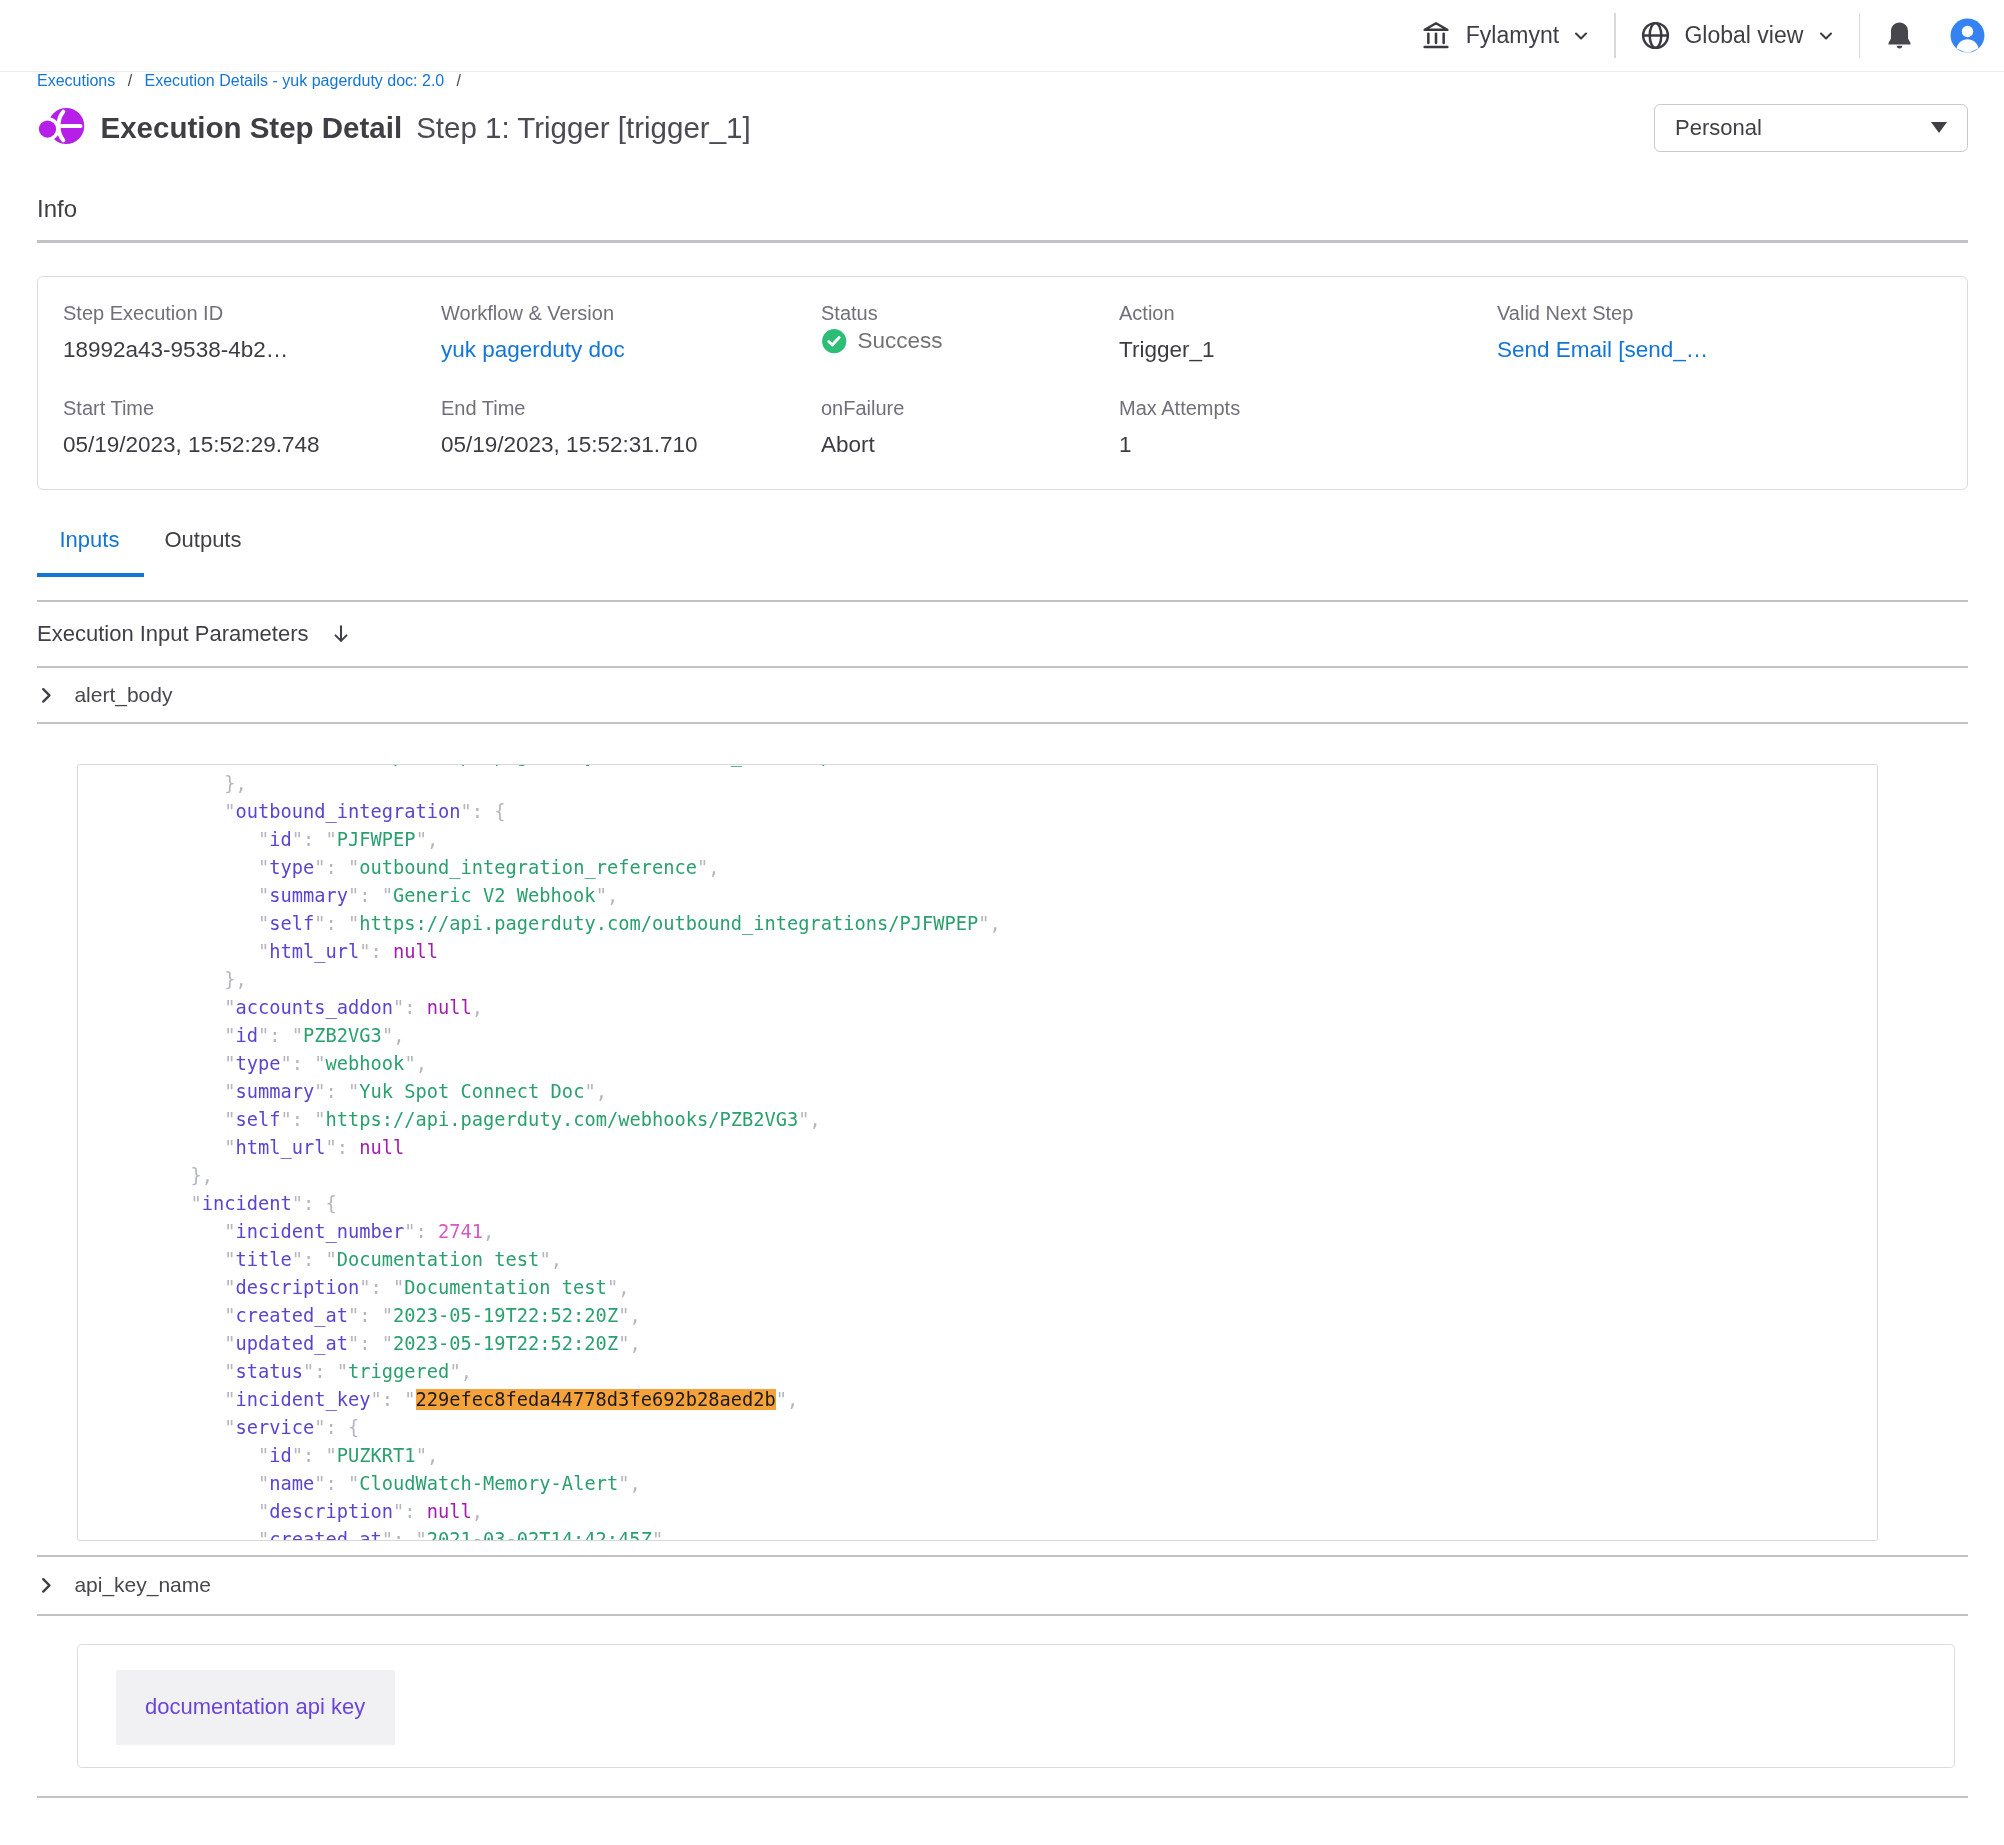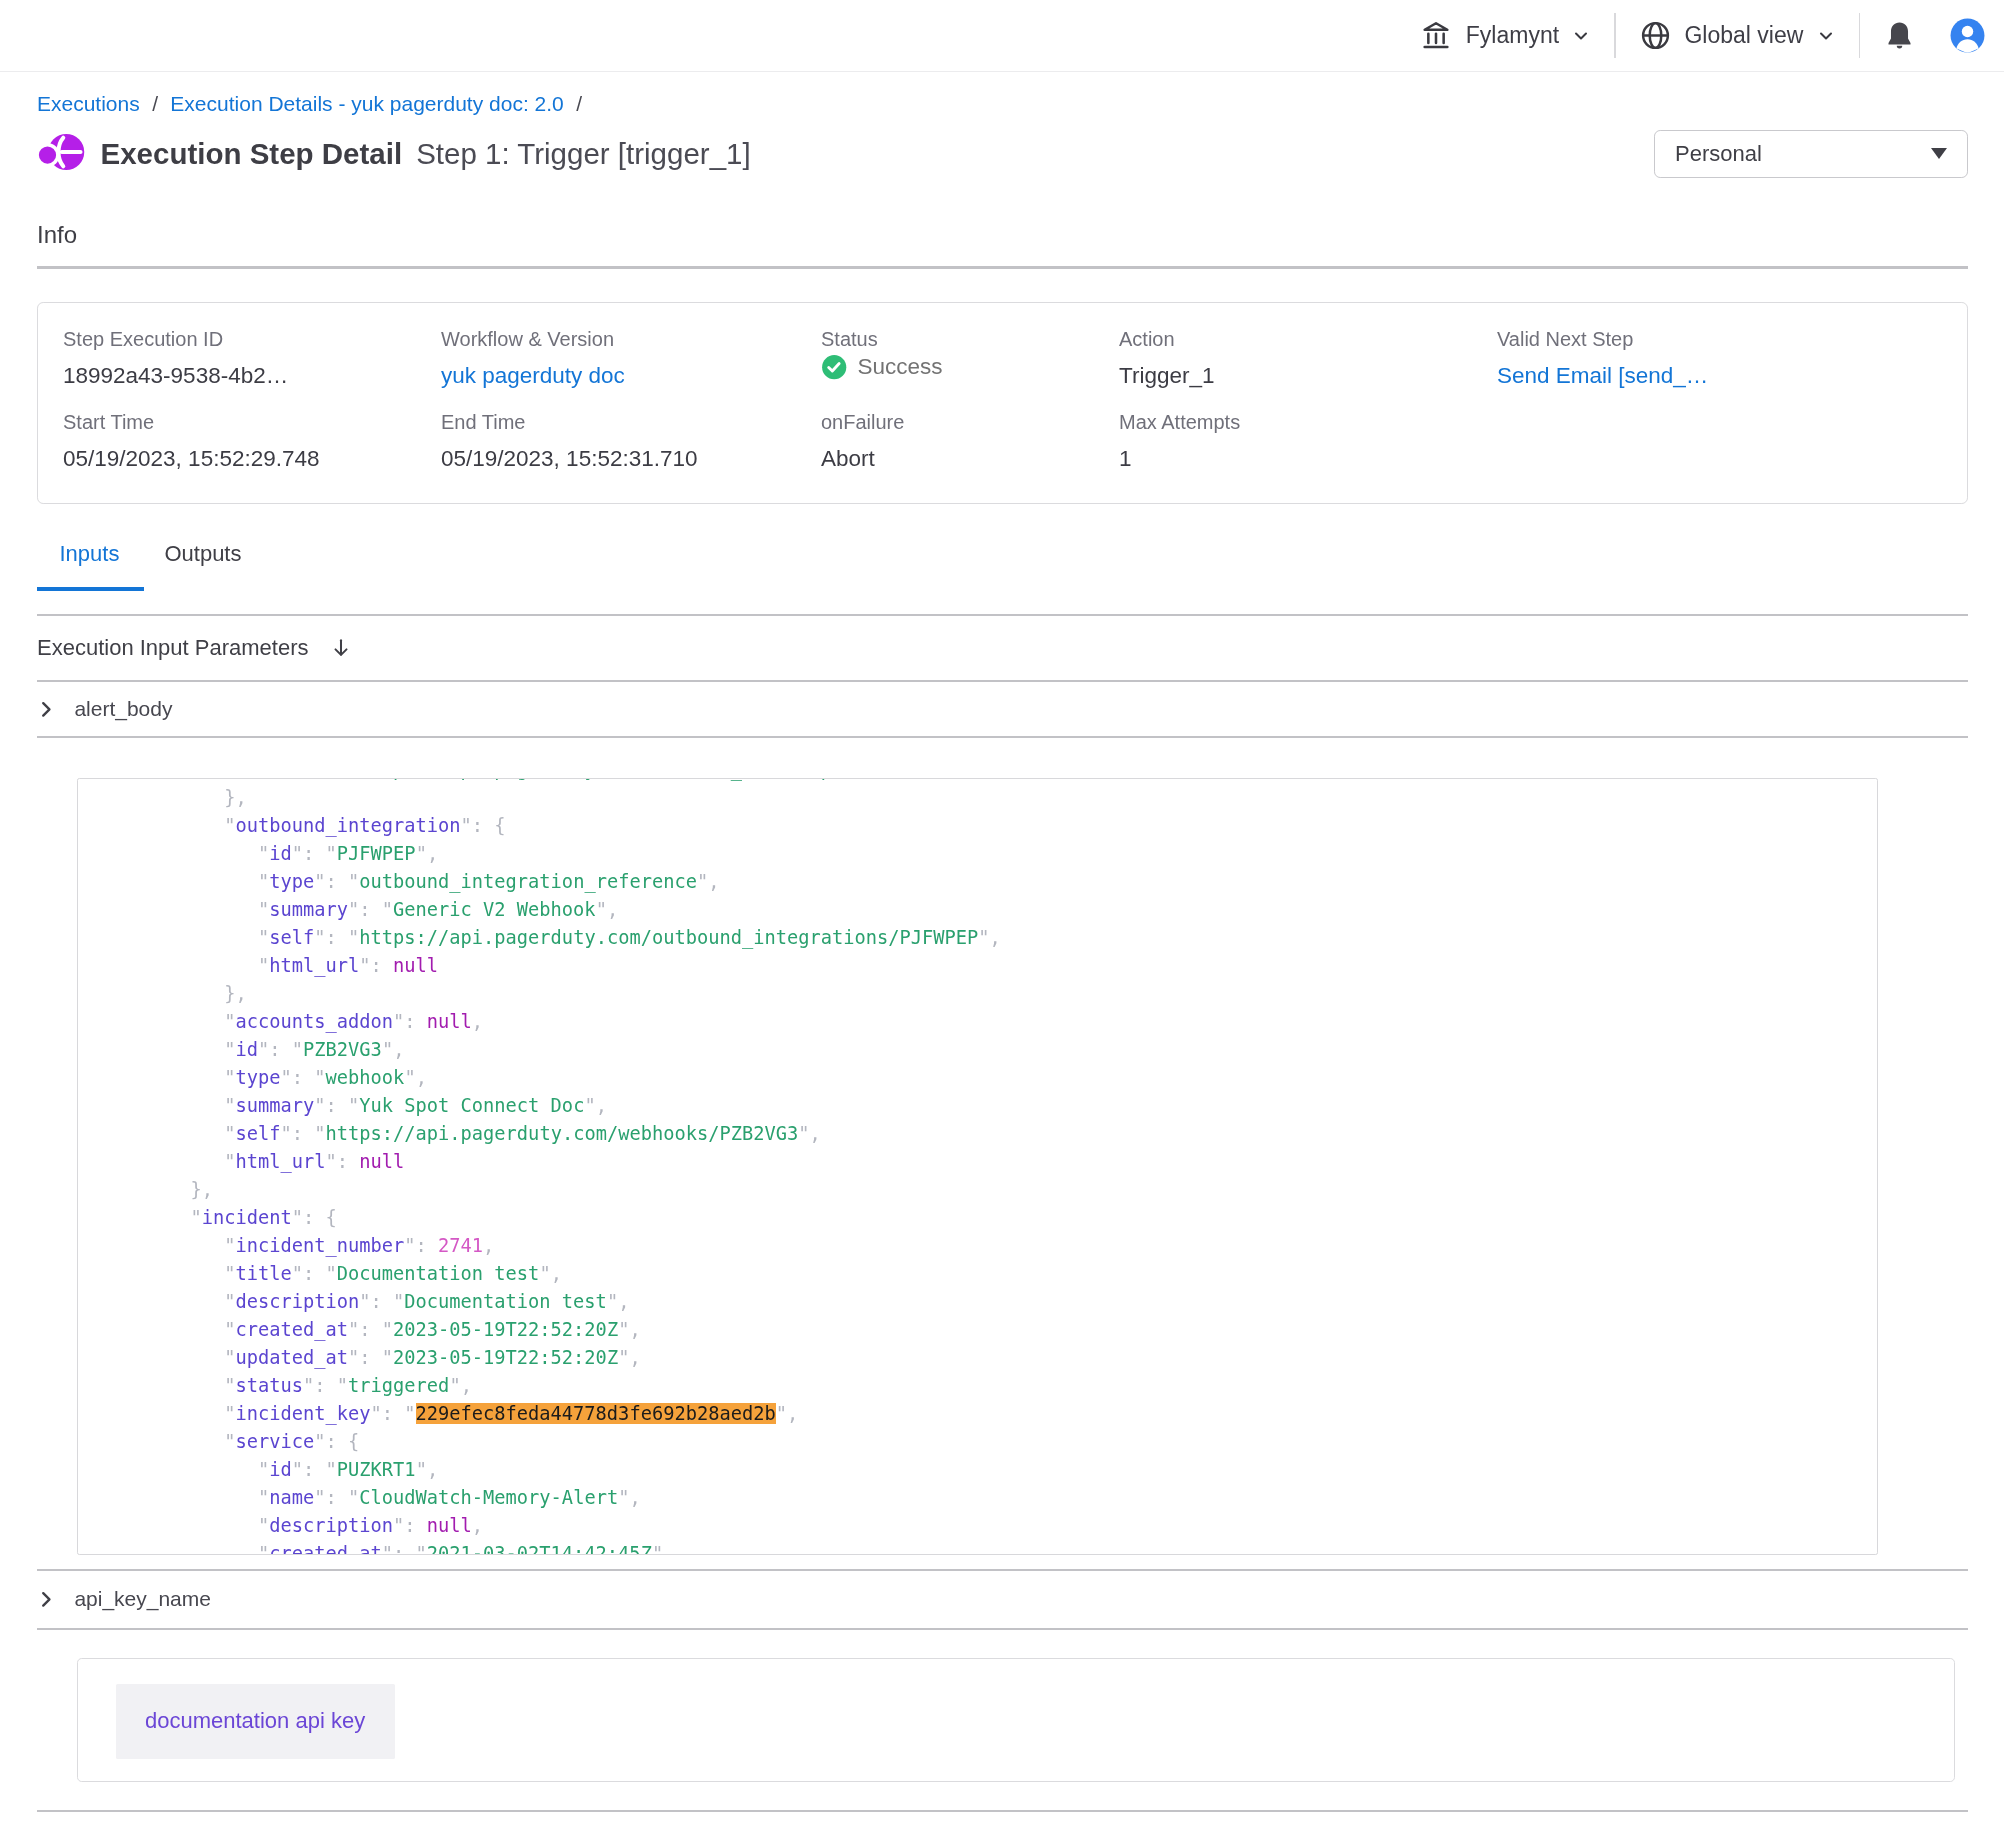--- a/index.html
+++ b/index.html
@@ -12,41 +12,41 @@
   .topbar .cluster { display:flex; align-items:center; }
   .switcher { display:flex; align-items:center; gap:12.4px; cursor:pointer; }
   .switcher .lbl { font-size:23px; color:#3e3e46; }
   .vsep { width:1.6px; height:45px; background:#d9d9dc; margin:0 23px; }
   .iconbtn { display:flex; align-items:center; justify-content:center; cursor:pointer; }
   .avatar { margin-left:33px; }
 
   
   .content { padding:0 37px; }
 
-  .breadcrumb { margin-top:20px; font-size:21px; display:flex; align-items:center; gap:12.4px; }
+  .breadcrumb { font-size:16px; display:flex; align-items:center; gap:12.4px; }
   .breadcrumb a { color:#1375d6; text-decoration:none; }
   .breadcrumb .sep { color:#4a4a52; }
 
   .titlerow { margin-top:12.4px; display:flex; align-items:center; }
   .titlerow .logo { margin-right:15.5px; flex:0 0 auto; }
   .page-title { font-size:29.5px; font-weight:bold; color:#3e3e45; }
   .page-subtitle { font-size:29.5px; font-weight:normal; color:#4b4b54; margin-left:14px; }
   .spacer { flex:1; }
   .scope-select { width:314px; height:48px; border:1.6px solid #c9c9cd; border-radius:6.2px;
     display:flex; align-items:center; justify-content:space-between; padding:0 20px;
     font-size:22px; color:#3f3f46; cursor:pointer; background:#fff; }
   .tri-down { width:0; height:0; border-left:8.5px solid transparent; border-right:8.5px solid transparent;
     border-top:11px solid #3f3f46; }
 
   .info-heading { margin-top:42px; font-size:24px; font-weight:normal; color:#3e3e45; }
   .hdivider { margin-top:17px; height:2.3px; background:#c2c2c6; }
 
   .info-card { margin-top:33px; border:1.6px solid #dbdbde; border-radius:6.2px;
     padding:25px 0 31px 25px; display:grid; grid-template-columns:378px 380px 298px 378px 1fr;
-    row-gap:22px; background:#fff; }
+    row-gap:34px; background:#fff; }
   .cell .flabel { font-size:20px; color:#70707a; }
   .cell .fvalue { font-size:22.5px; color:#3c3c44; margin-top:12.4px; }
   .cell .fvalue.link { color:#1375d6; cursor:pointer; }
   .statusline { display:flex; align-items:center; gap:10px; margin-top:3px; font-size:22.5px; color:#737373;text-align:right; }
 
   .tabs { margin-top:37px; display:flex; }
   .tab { font-size:22px; padding:0 22.5px; text-align:center; cursor:pointer; color:#3f3f46; }
   .tab.active { color:#1375d6; }
   .tab-underline { height:3.9px; width:107px; background:#1375d6; margin-top:20px; }
 

